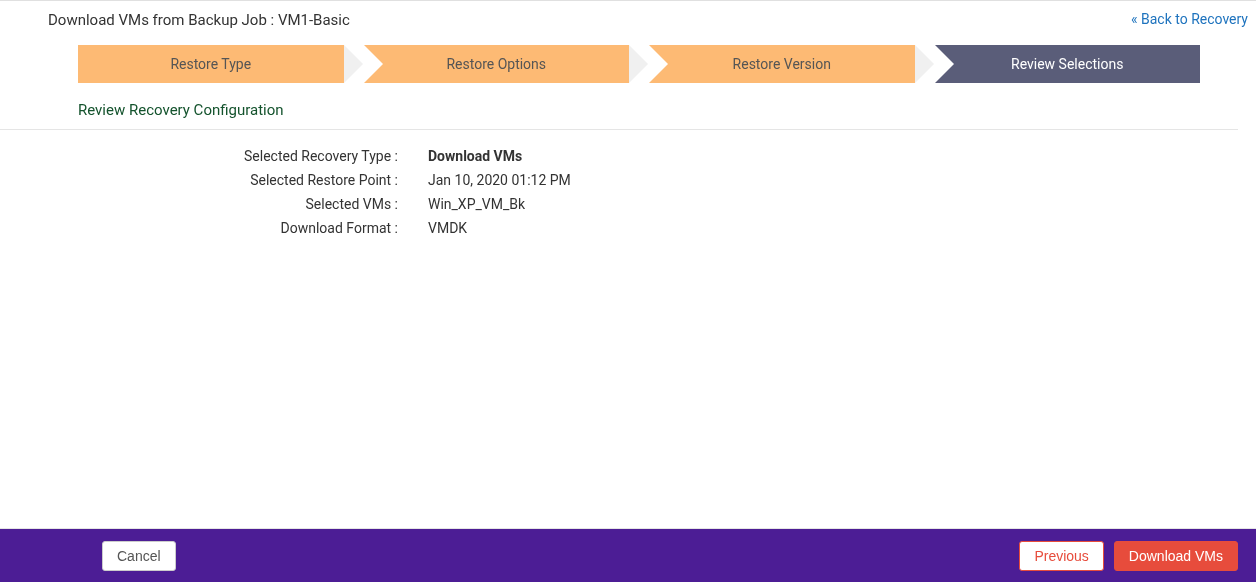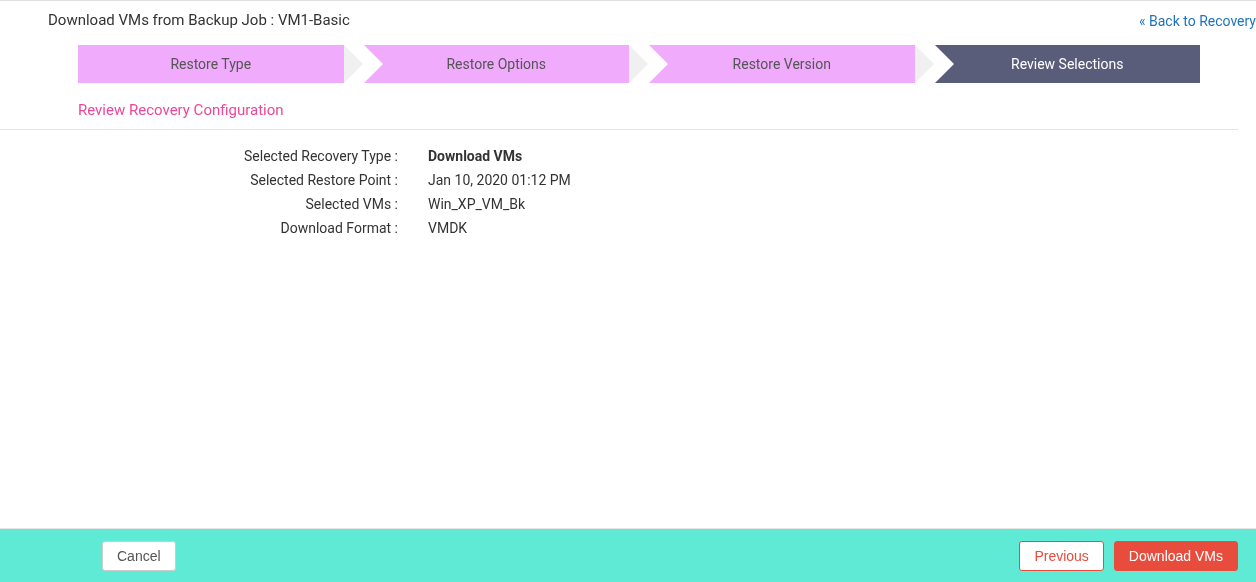--- a/index.html
+++ b/index.html
@@ -18,22 +18,22 @@
       overflow: hidden;
     }
     .top-border {
       border-top: 1px solid #e0e0e0;
       height: 1px;
       width: 100%;
     }
     .header-row {
       display: flex;
       justify-content: space-between;
-      align-items: flex-end;
-      padding: 10px 0 8px 48px;
+      align-items: flex-start;
+      padding: 10px 8px 8px 48px;
     }
     .page-title {
       font-size: 15px;
       color: #333;
       font-weight: 400;
     }
     .back-link {
       color: #1e73be;
       font-size: 14px;
       text-decoration: none;
@@ -44,21 +44,21 @@
       display: flex;
       margin: 8px 48px 0 78px;
       height: 38px;
     }
     .step {
       flex: 1;
       position: relative;
       display: flex;
       align-items: center;
       justify-content: center;
-      background: #f0abfc;
+      background: #fdba74;
       color: #555;
       font-size: 14px;
       margin-right: 20px;
     }
     .step:last-child {
       margin-right: 8px;
     }
     .step::after {
       content: "";
       position: absolute;
@@ -91,21 +91,21 @@
       color: #fff;
     }
     .step.active::after {
       border-left-color: #5a5d79;
     }
     .step:last-child::after {
       display: none;
     }
     .section-title {
       font-size: 15px;
-      color: #ec4899;
+      color: #14532d;
       padding: 18px 0 10px 78px;
       border-bottom: 1px solid #e5e5e5;
       margin: 0 18px 0 0;
       font-weight: 400;
     }
     .config-table {
       padding: 18px 16px 0 78px;
     }
     .config-row {
       display: flex;
@@ -124,21 +124,21 @@
     }
     .config-value.bold {
       font-weight: 700;
     }
     .footer {
       position: absolute;
       bottom: 0;
       left: 0;
       right: 0;
       height: 54px;
-      background: #5eead4;
+      background: #4c1d95;
       border-top: 1px solid #e5e5e5;
       display: flex;
       align-items: center;
       justify-content: space-between;
       padding: 0 18px 0 102px;
     }
     .btn {
       display: inline-flex;
       align-items: center;
       justify-content: center;

